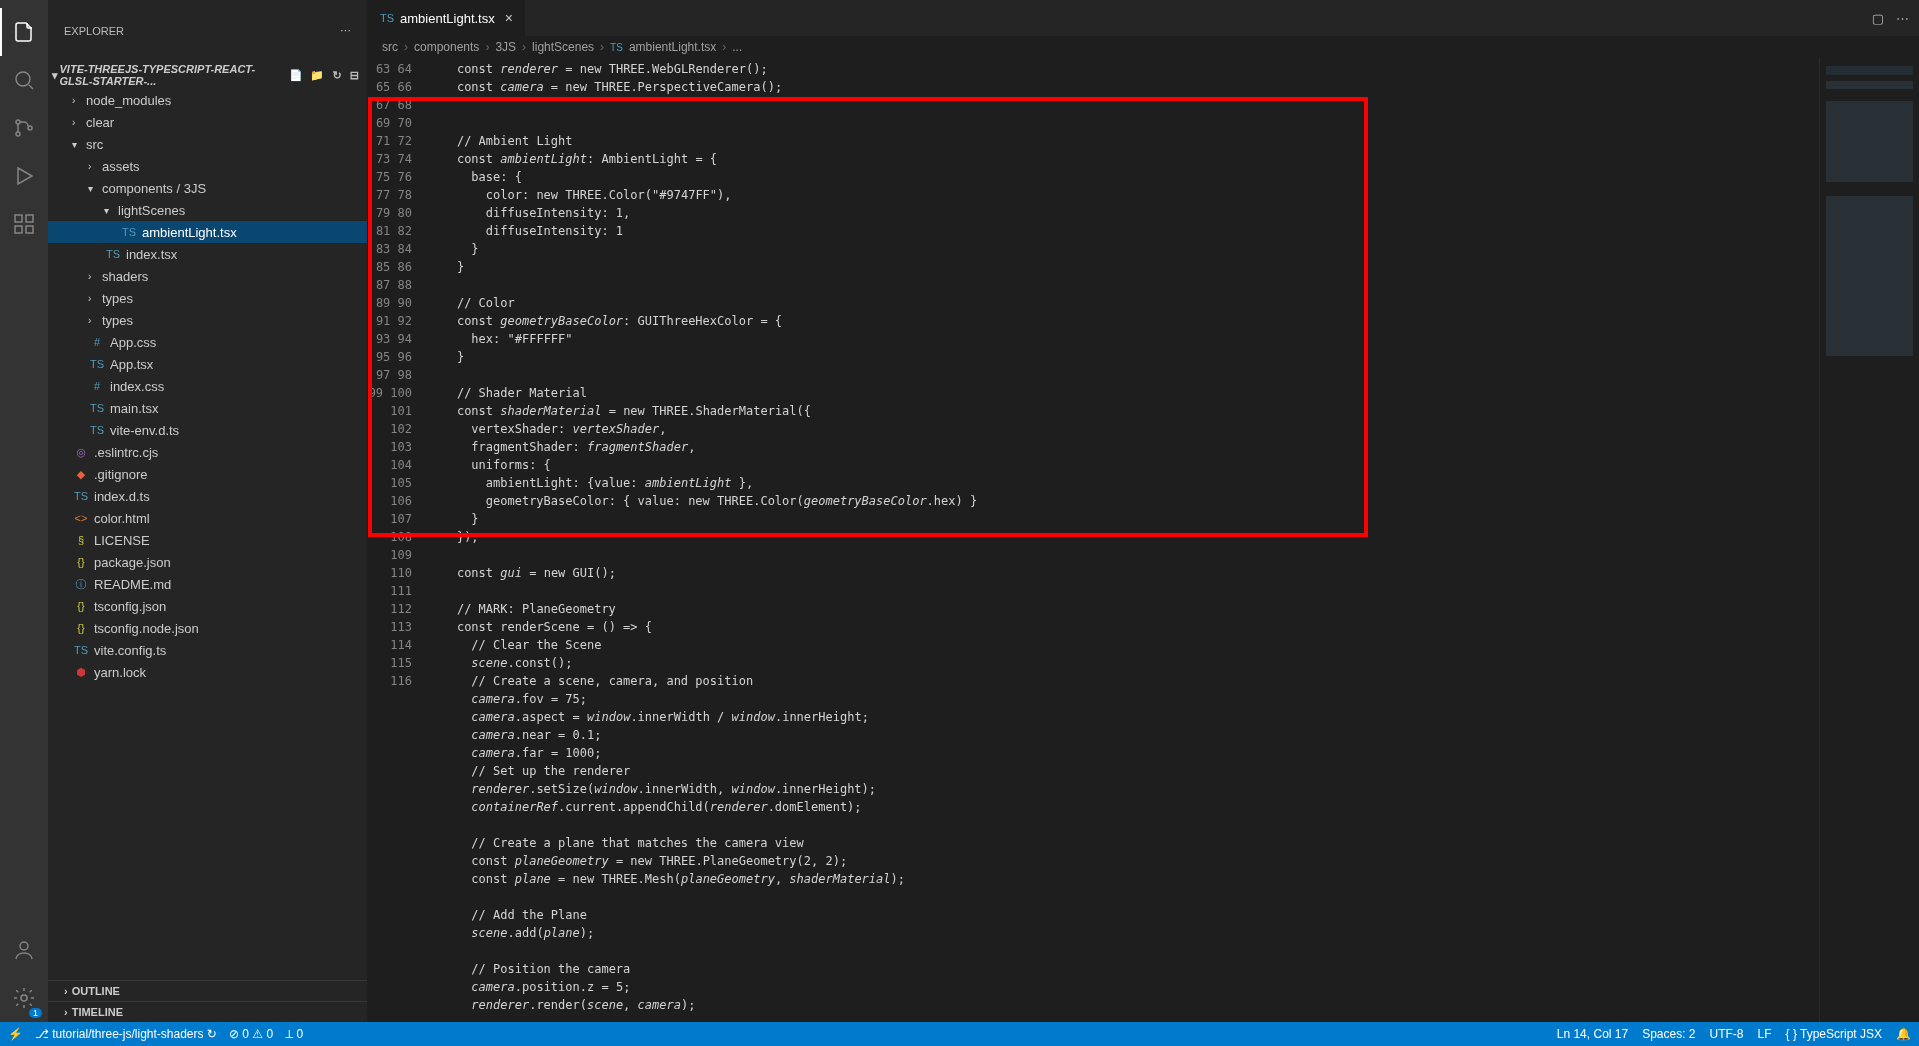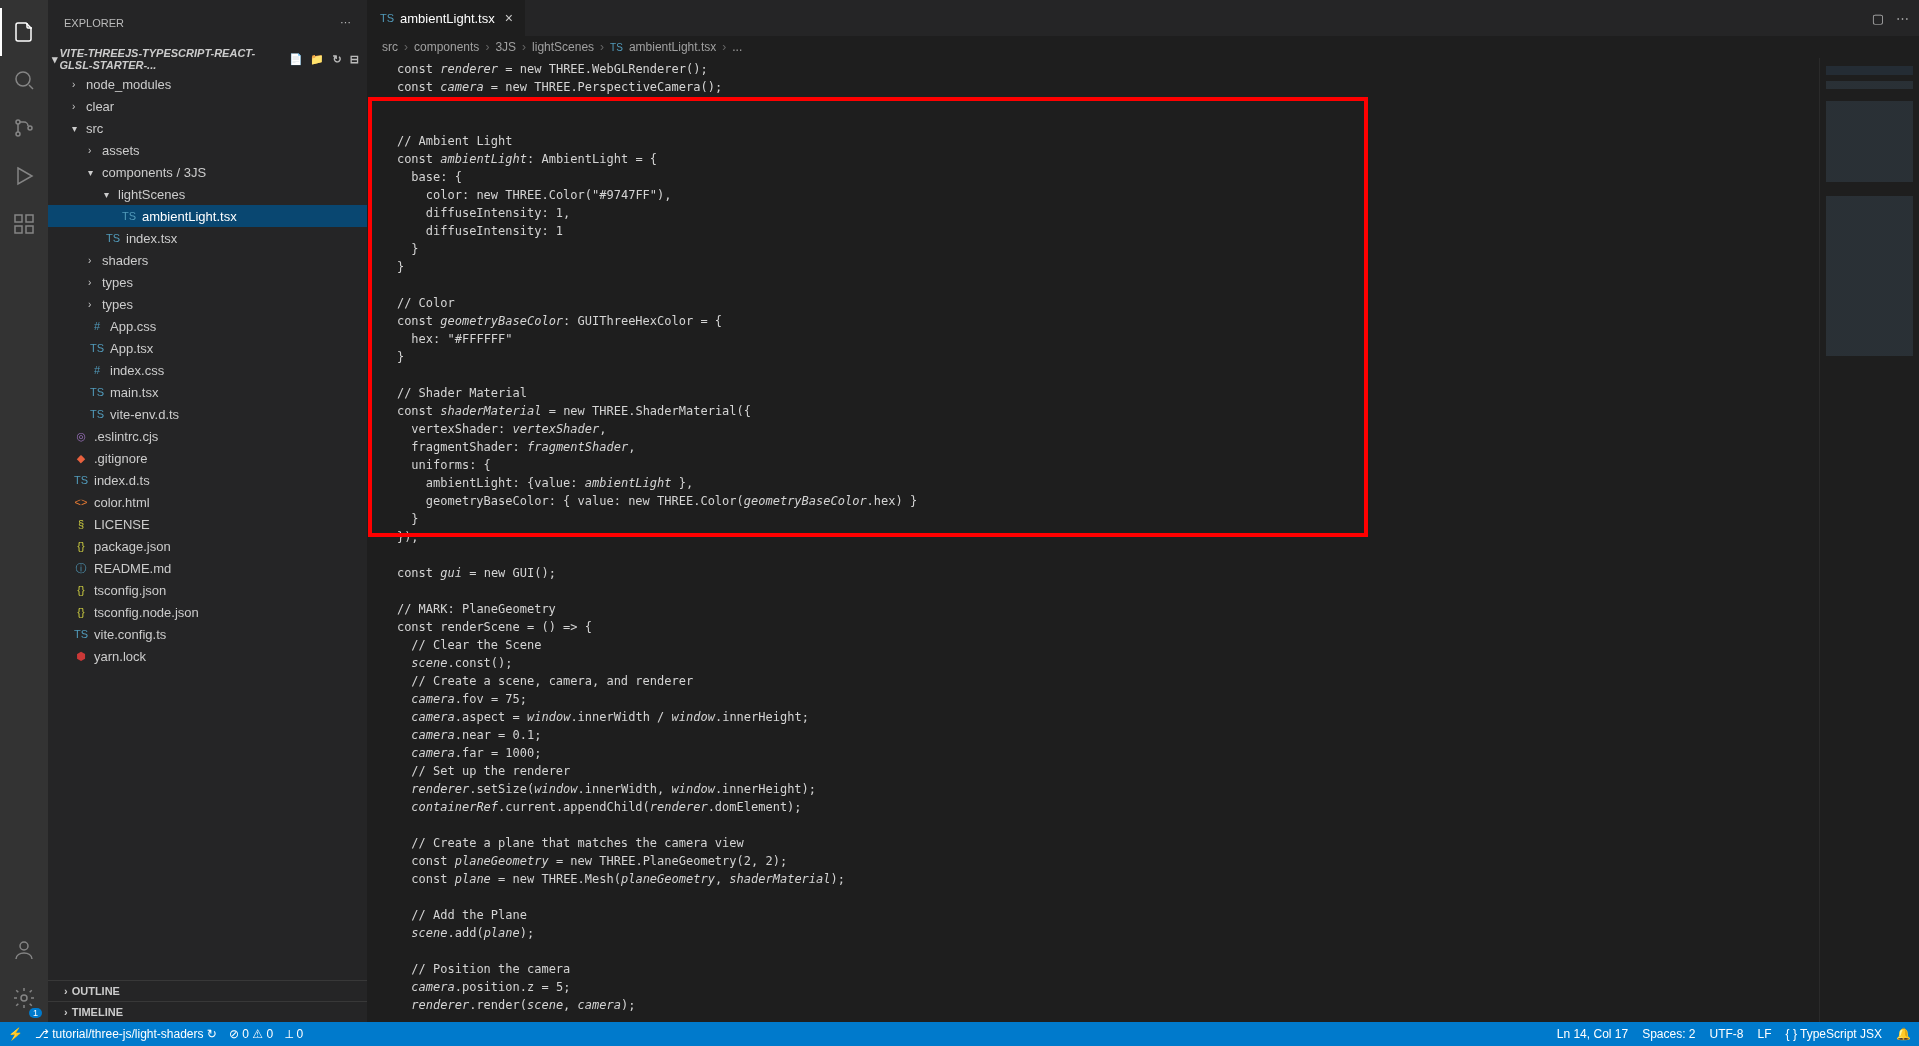--- a/index.html
+++ b/index.html
@@ -30,21 +30,21 @@
 }
 .activity-bar .icon.active { color: #ffffff; border-left: 2px solid #ffffff; }
 .activity-bar .spacer { flex: 1; }
 .sidebar {
   width: 320px;
   background: #252526;
   display: flex; flex-direction: column;
   border-right: 1px solid #1e1e1e;
 }
 .sidebar-header {
-  padding: 16px 16px;
+  padding: 24px 16px;
   font-size: 11px;
   text-transform: uppercase;
   color: #bbbbbb;
   display: flex; align-items: center; justify-content: space-between;
 }
 .sidebar-header .actions { display: flex; gap: 10px; color: #bbbbbb; }
 .project-header {
   padding: 2px 8px 2px 4px;
   font-size: 11px;
   font-weight: 700;
@@ -361,20 +361,75 @@
       <span>3JS</span>
         <span class="sep">›</span>
       <span>lightScenes</span>
         <span class="sep">›</span>
       <span class="fi fi-ts" style="font-size:10px">TS</span>
       <span>ambientLight.tsx</span>
         <span class="sep">›</span>
       <span>...</span>
     </div>
     <div class="editor-body">
+      <div class="gutter" id="gutter">63
+64
+65
+66
+67
+68
+69
+70
+71
+72
+73
+74
+75
+76
+77
+78
+79
+80
+81
+82
+83
+84
+85
+86
+87
+88
+89
+90
+91
+92
+93
+94
+95
+96
+97
+98
+99
+100
+101
+102
+103
+104
+105
+106
+107
+108
+109
+110
+111
+112
+113
+114
+115
+116
+</div>
       <div class="code" id="code">    <kw>const</kw> <var>renderer</var> <pun>=</pun> <kw>new</kw> <cls>THREE</cls><pun>.</pun><fn>WebGLRenderer</fn><pun>();</pun>
     <kw>const</kw> <var>camera</var> <pun>=</pun> <kw>new</kw> <cls>THREE</cls><pun>.</pun><fn>PerspectiveCamera</fn><pun>();</pun>
 
 
     <cmt>// Ambient Light</cmt>
     <kw>const</kw> <var>ambientLight</var><pun>:</pun> <cls>AmbientLight</cls> <pun>= {</pun>
       <prop>base</prop><pun>: {</pun>
         <prop>color</prop><pun>:</pun> <kw>new</kw> <cls>THREE</cls><pun>.</pun><fn>Color</fn><pun>(</pun><str>"#9747FF"</str><pun>),</pun>
         <prop>diffuseIntensity</prop><pun>:</pun> <num>1</num><pun>,</pun>
         <prop>diffuseIntensity</prop><pun>:</pun> <num>1</num>
@@ -395,21 +450,21 @@
         <prop>geometryBaseColor</prop><pun>: {</pun> <prop>value</prop><pun>:</pun> <kw>new</kw> <cls>THREE</cls><pun>.</pun><fn>Color</fn><pun>(</pun><var>geometryBaseColor</var><pun>.</pun><prop>hex</prop><pun>) }</pun>
       <pun>}</pun>
     <pun>});</pun>
 
     <kw>const</kw> <var>gui</var> <pun>=</pun> <kw>new</kw> <fn>GUI</fn><pun>();</pun>
 
     <cmt>// MARK: PlaneGeometry</cmt>
     <kw>const</kw> <fn>renderScene</fn> <pun>= () </pun><kw>=&gt;</kw><pun> {</pun>
       <cmt>// Clear the Scene</cmt>
       <var>scene</var><pun>.</pun><fn>const</fn><pun>();</pun>
-      <cmt>// Create a scene, camera, and renderer</cmt>
+      <cmt>// Create a scene, camera, and position</cmt>
       <var>camera</var><pun>.</pun><prop>fov</prop> <pun>=</pun> <num>75</num><pun>;</pun>
       <var>camera</var><pun>.</pun><prop>aspect</prop> <pun>=</pun> <var>window</var><pun>.</pun><prop>innerWidth</prop> <pun>/</pun> <var>window</var><pun>.</pun><prop>innerHeight</prop><pun>;</pun>
       <var>camera</var><pun>.</pun><prop>near</prop> <pun>=</pun> <num>0.1</num><pun>;</pun>
       <var>camera</var><pun>.</pun><prop>far</prop> <pun>=</pun> <num>1000</num><pun>;</pun>
       <cmt>// Set up the renderer</cmt>
       <var>renderer</var><pun>.</pun><fn>setSize</fn><pun>(</pun><var>window</var><pun>.</pun><prop>innerWidth</prop><pun>,</pun> <var>window</var><pun>.</pun><prop>innerHeight</prop><pun>);</pun>
       <var>containerRef</var><pun>.</pun><prop>current</prop><pun>.</pun><fn>appendChild</fn><pun>(</pun><var>renderer</var><pun>.</pun><prop>domElement</prop><pun>);</pun>
 
       <cmt>// Create a plane that matches the camera view</cmt>
       <kw>const</kw> <var>planeGeometry</var> <pun>=</pun> <kw>new</kw> <cls>THREE</cls><pun>.</pun><fn>PlaneGeometry</fn><pun>(</pun><num>2</num><pun>,</pun> <num>2</num><pun>);</pun>

